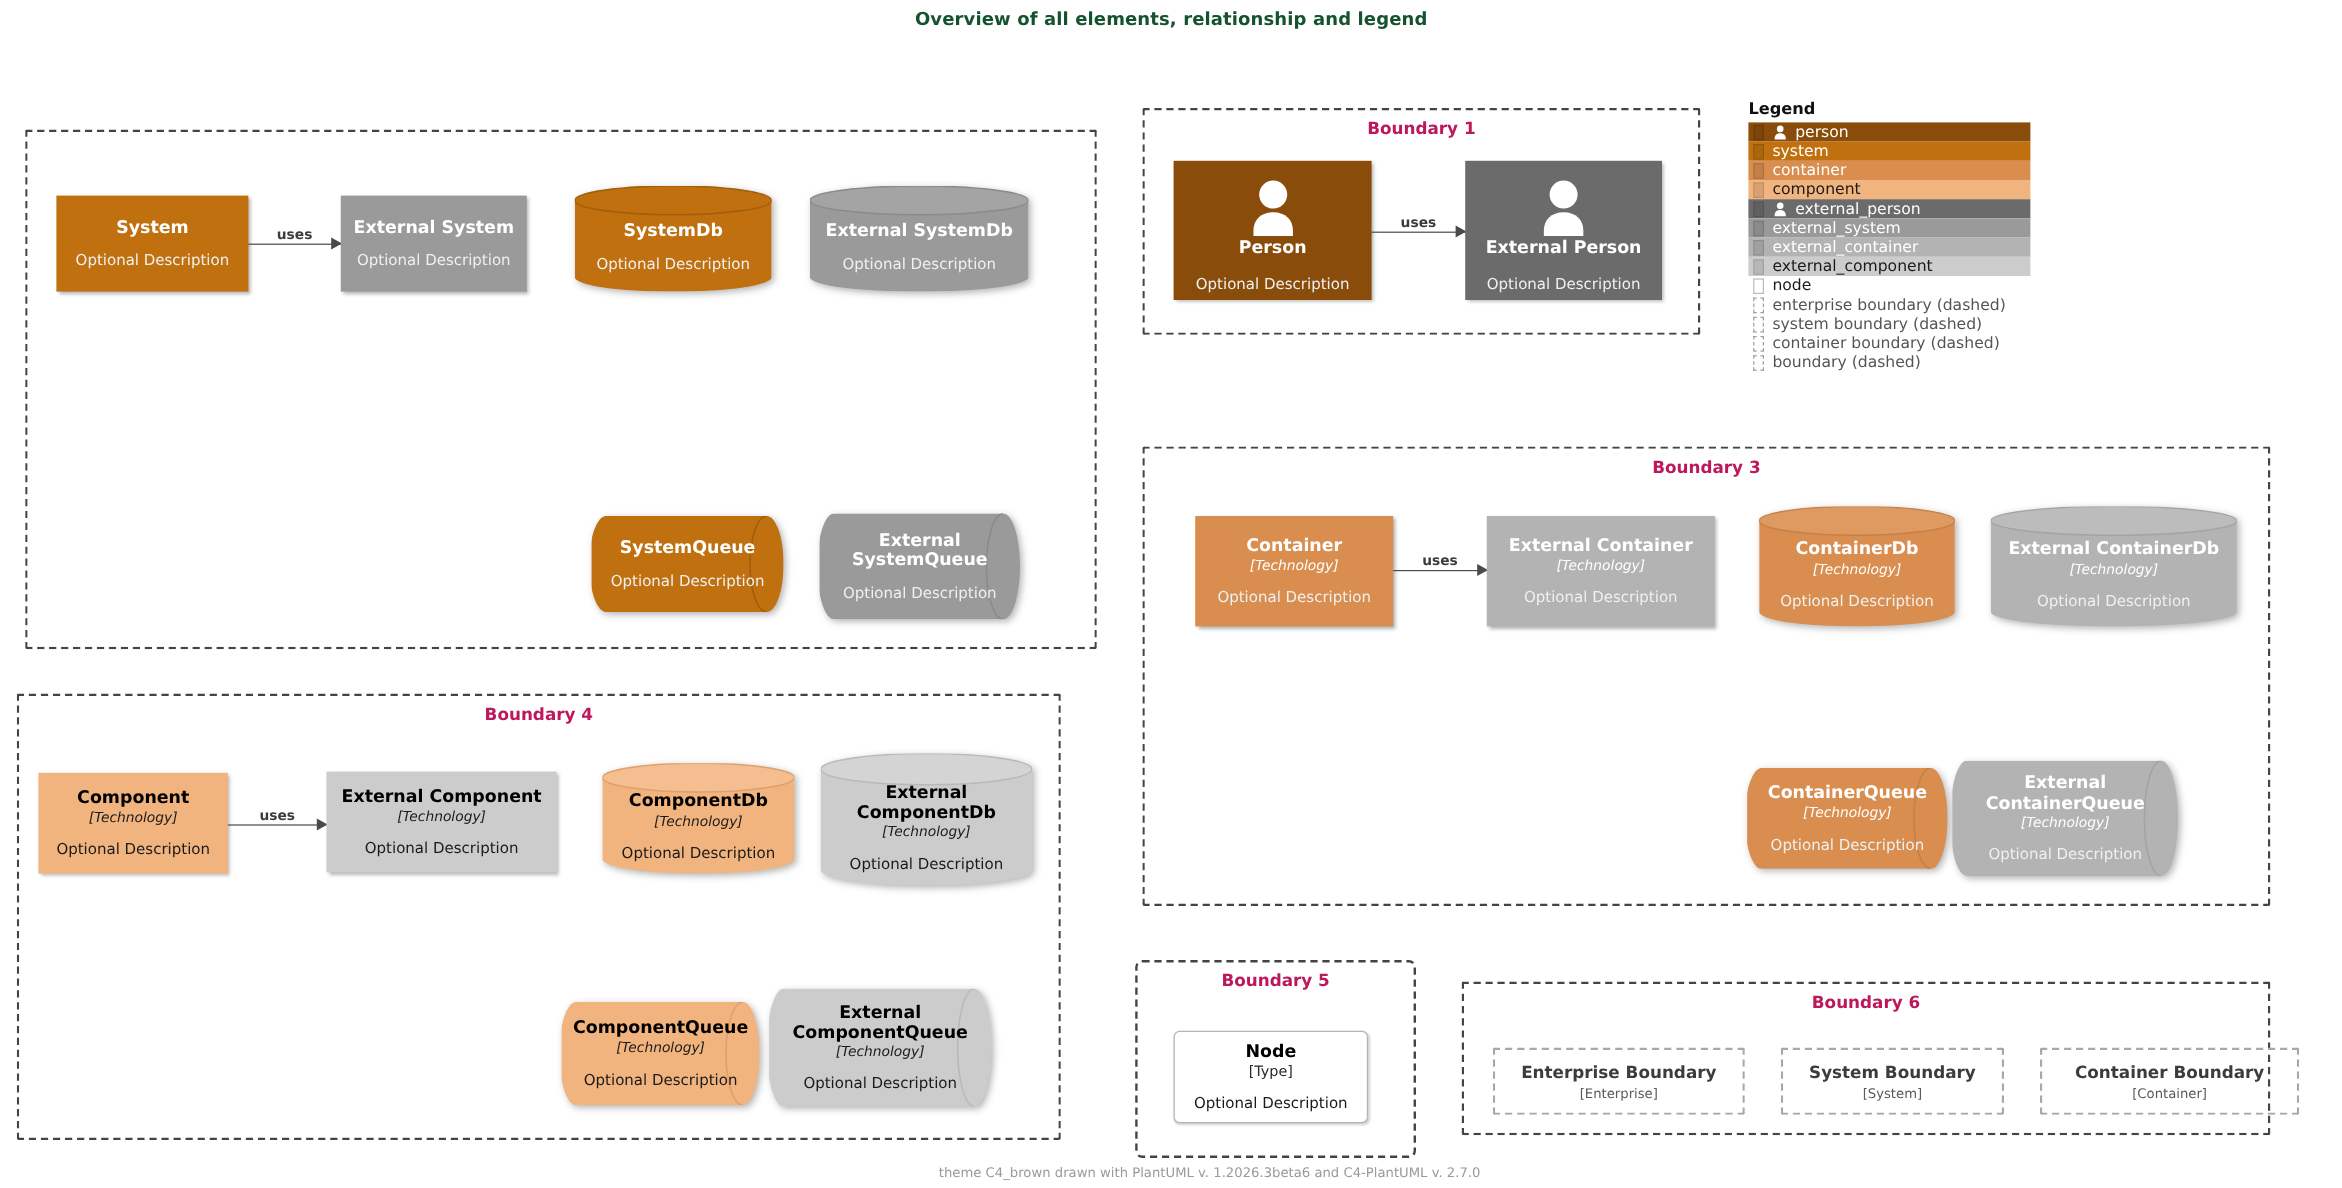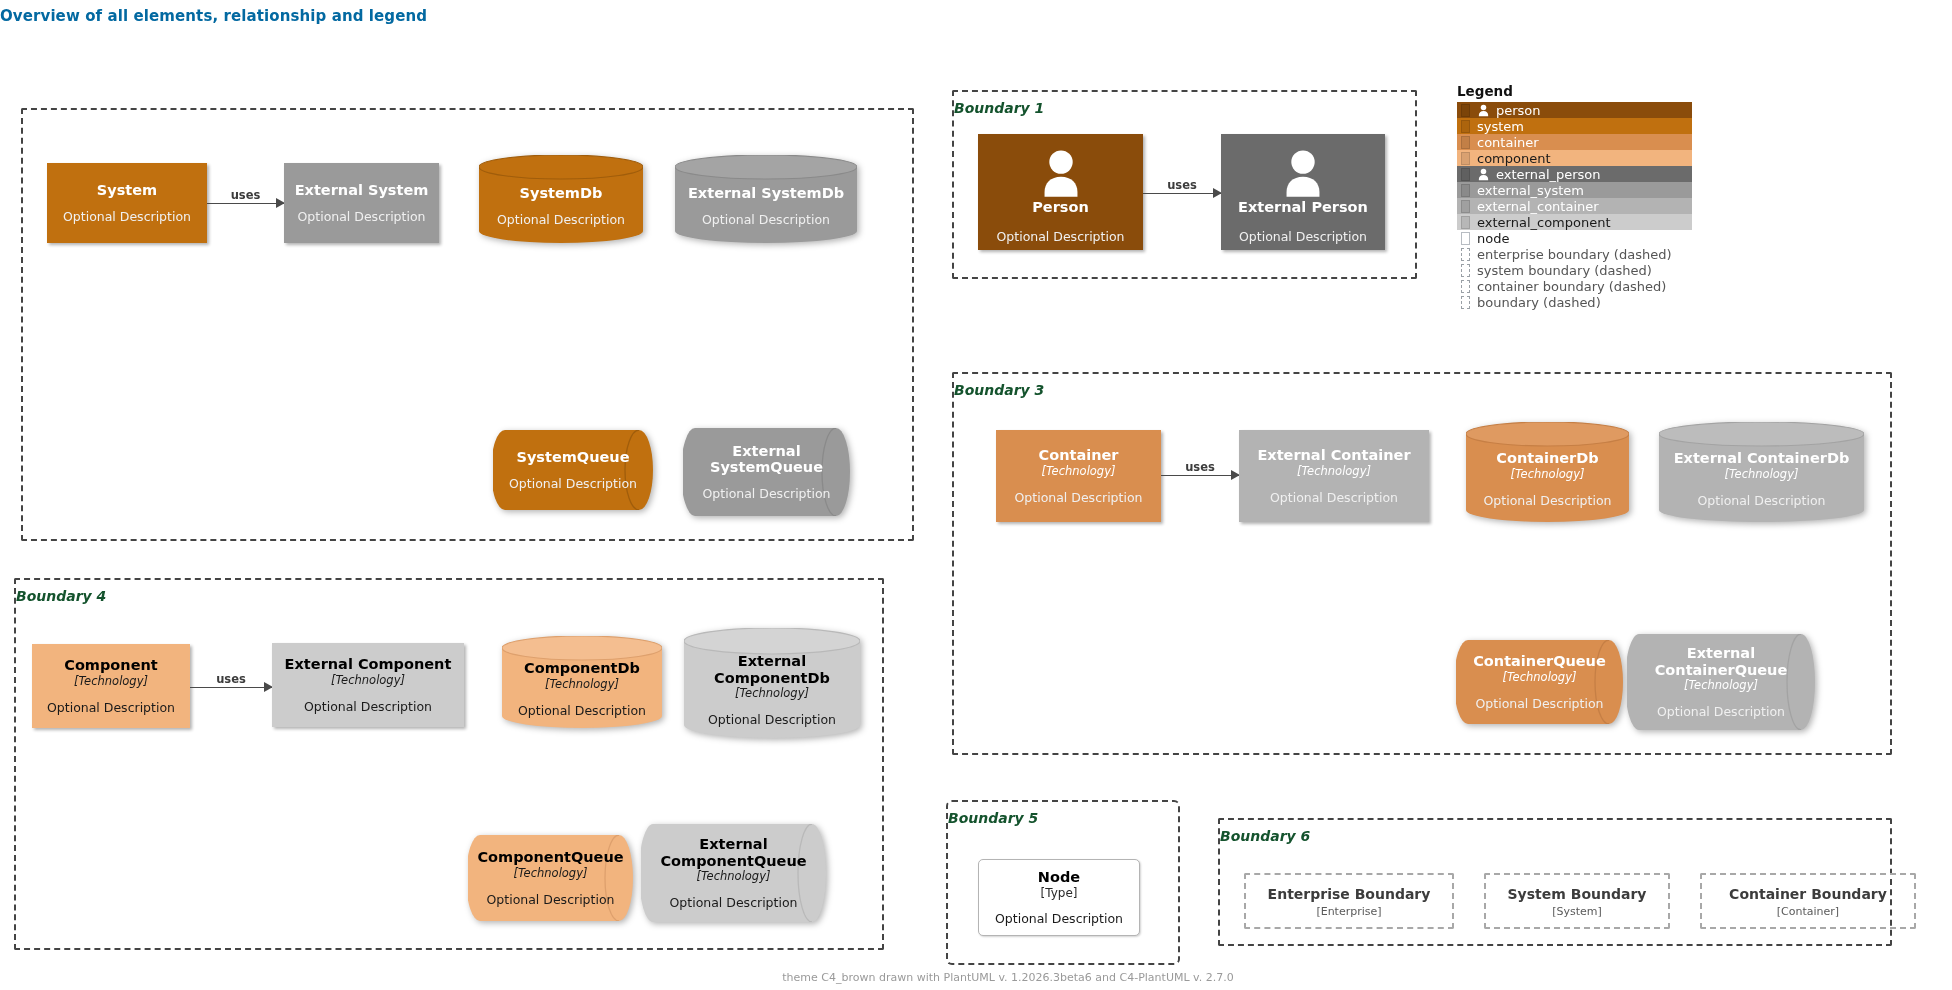--- a/index.html
+++ b/index.html
@@ -11,38 +11,40 @@
     width: 1952px; height: 990px;
     position: relative;
     overflow: hidden;
     -webkit-font-smoothing: antialiased;
   }
   .canvas { position: absolute; left: 0; top: 0; width: 1952px; height: 990px; }
 
   
   .diagram-title {
     position: absolute; top: 7px; left: 0; width: 1952px;
-    font-size: 15px; font-weight: bold; color: #0369a1;
+    text-align: center;
+    font-size: 15px; font-weight: bold; color: #14532d;
     letter-spacing: .1px;
   }
   .diagram-footer {
     position: absolute; top: 971px; left: 0; width: 1952px;
     text-align: center; font-size: 11px; color: #9a9a9a; padding-left: 32px;
   }
 
   
   .boundary {
     position: absolute; box-sizing: border-box;
     border: 2px dashed #444444;
     border-radius: 2px;
     background: transparent;
   }
   .boundary > .b-title {
     position: absolute; left: 0; width: 100%; top: 8px;
-    font-size: 14px; font-weight: bold; color: #14532d; font-style: italic;
+    text-align: center;
+    font-size: 14px; font-weight: bold; color: #be185d;
   }
 
   
   .sub-boundary {
     position: absolute; box-sizing: border-box;
     border: 2px dashed #a8a8a8; border-radius: 2px;
     text-align: center;
   }
   .sub-boundary .sb-name {
     font-size: 14px; font-weight: bold; color: #3c3c3c;

